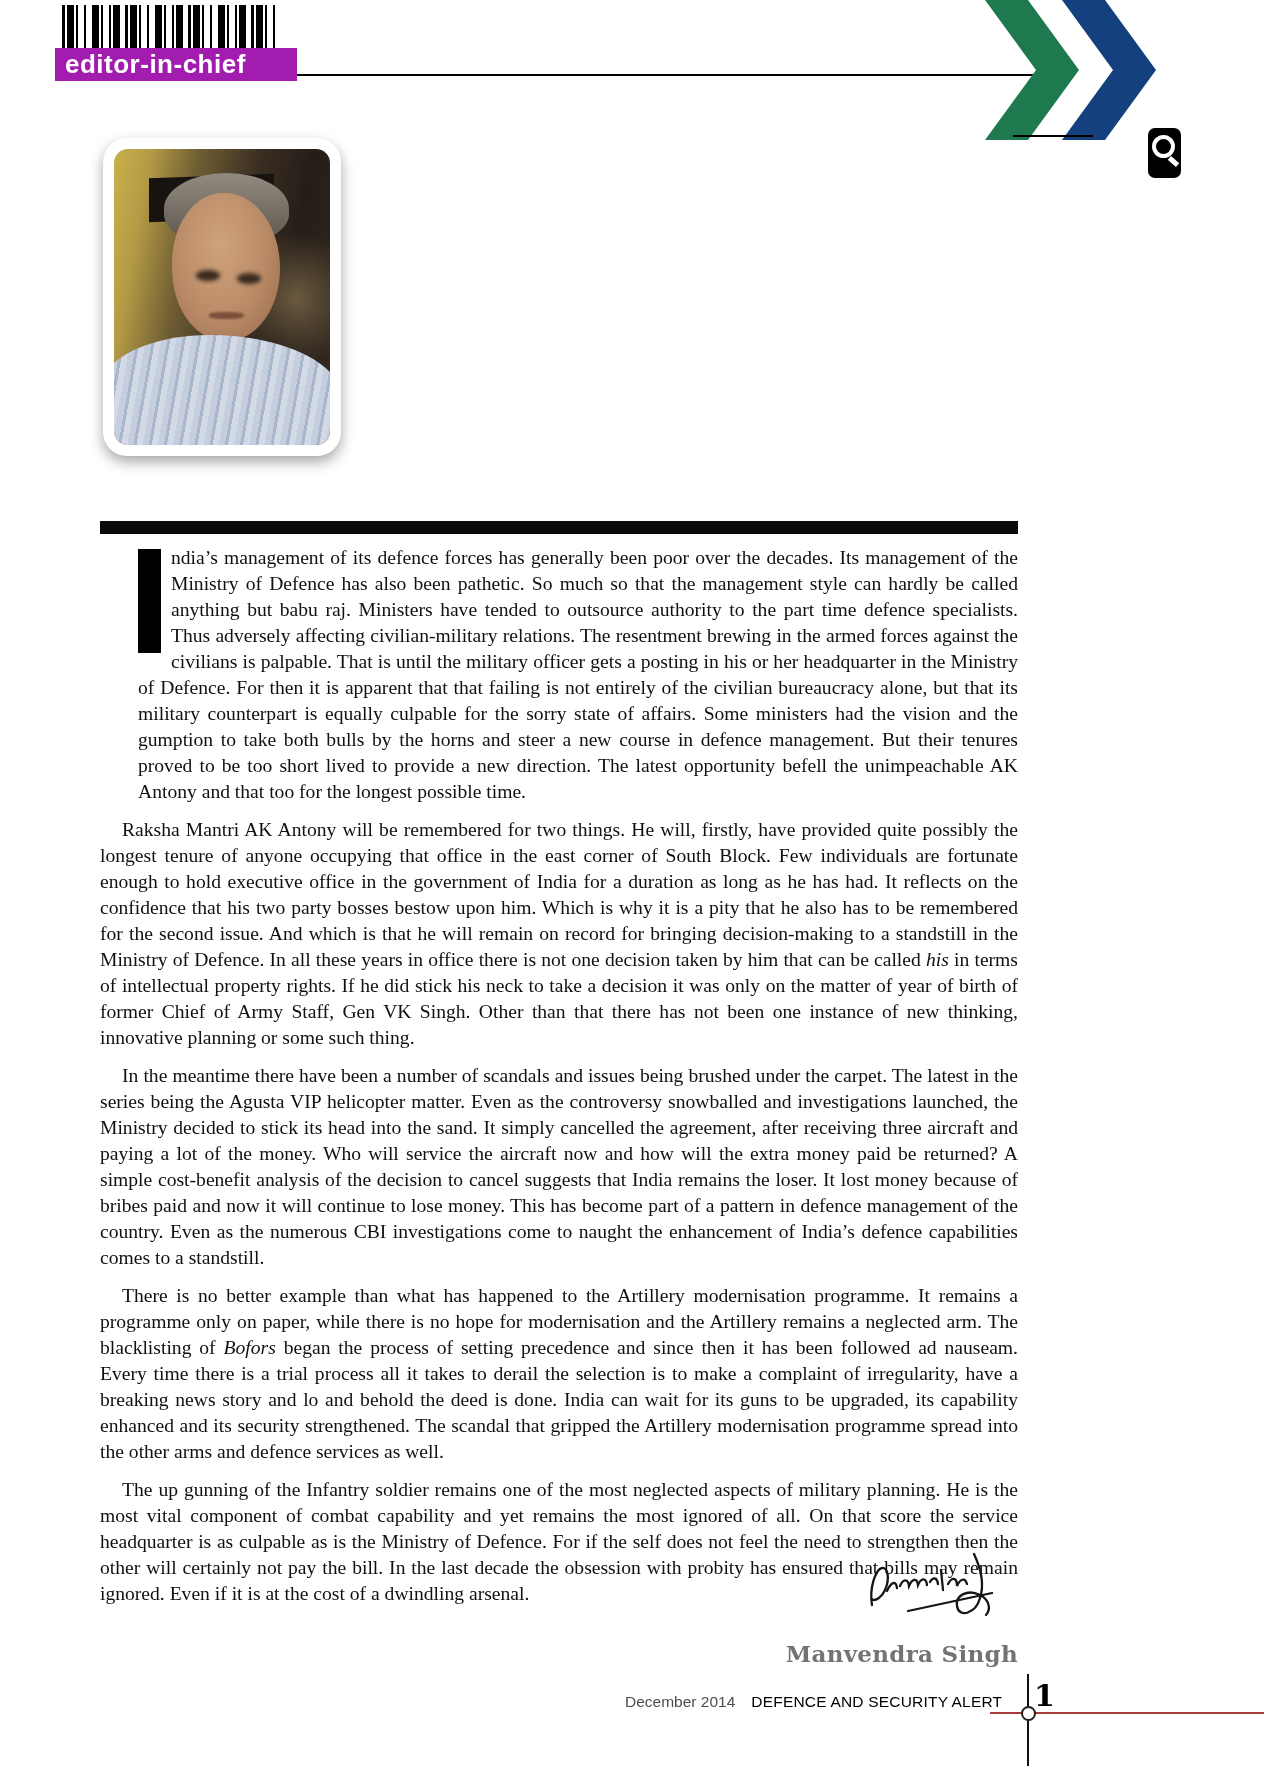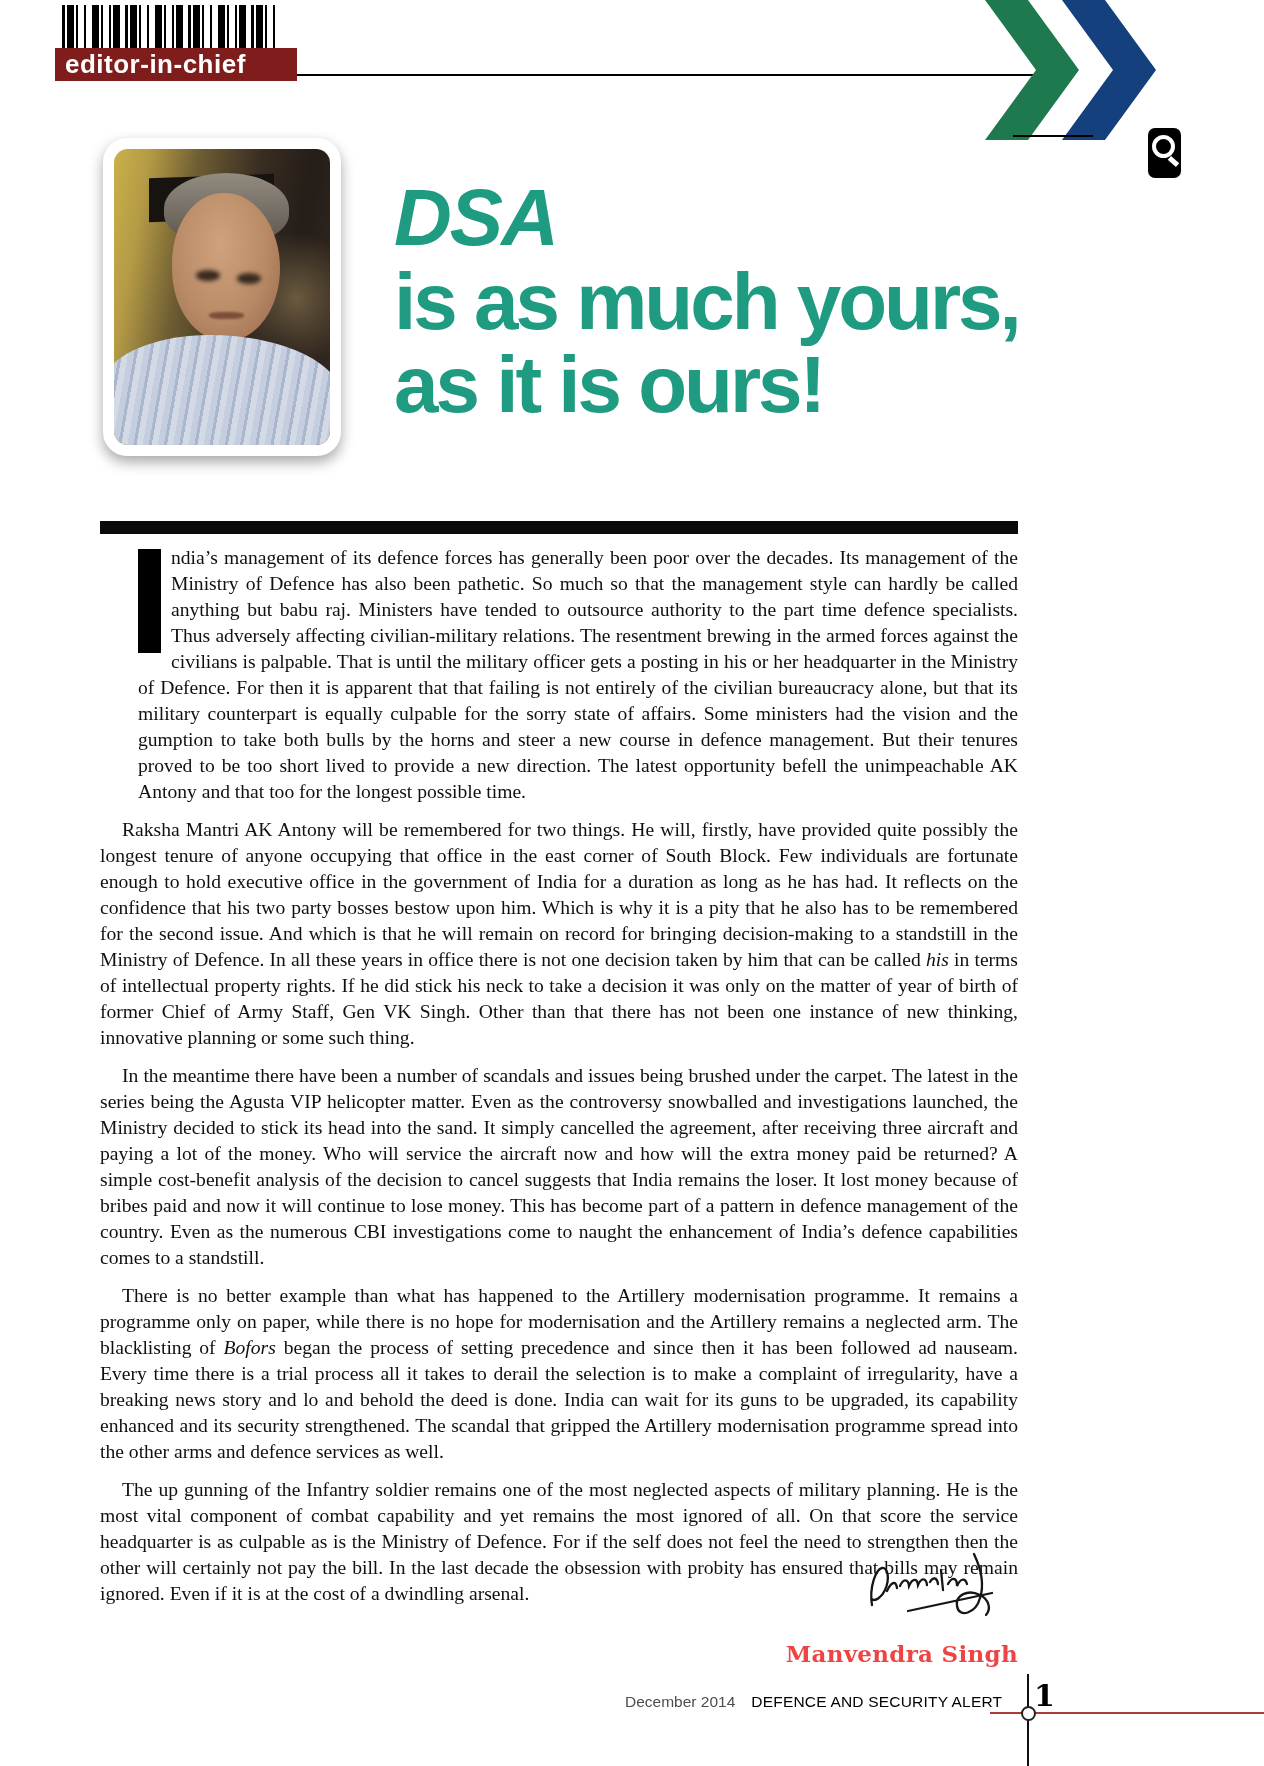--- a/index.html
+++ b/index.html
@@ -5,21 +5,21 @@
   html,body{margin:0;padding:0;background:#888;}
   .page{position:relative;width:1264px;height:1766px;background:#fff;overflow:hidden;
         font-family:"Liberation Serif",serif;margin:0 auto;}
 
   
   .barcode{position:absolute;left:62px;top:5px;width:218px;height:44px;
     background:
       repeating-linear-gradient(90deg,#000 0 3px,#fff 3px 5px,#000 5px 12px,#fff 12px 14px,
         #000 14px 16px,#fff 16px 22px,#000 22px 24px,#fff 24px 30px,#000 30px 37px,#fff 37px 39px,
         #000 39px 41px,#fff 41px 47px,#000 47px 49px,#fff 49px 51px,#000 51px 58px,#fff 58px 63px);}
-  .label-bar{position:absolute;left:55px;top:48px;width:242px;height:33px;background:#7f1d1d;
+  .label-bar{position:absolute;left:55px;top:48px;width:242px;height:33px;background:#a21caf;
     color:#fff;font-family:"Liberation Sans",sans-serif;font-weight:bold;font-size:26px;
     line-height:32px;padding-left:10px;box-sizing:border-box;letter-spacing:.5px;}
   .header-rule{position:absolute;left:297px;top:74px;width:738px;height:2px;background:#000;}
   .chev{position:absolute;top:0;width:94px;height:140px;}
   .chev.green{left:985px;background:var(--chev-green);
     clip-path:polygon(0px 0px,43px 0px,94px 70px,43px 140px,0px 140px,51px 70px);}
   .chev.blue{left:1062px;background:var(--chev-blue);
     clip-path:polygon(0px 0px,43px 0px,94px 70px,43px 140px,0px 140px,51px 70px);}
   .chev-underline{position:absolute;left:1013px;top:135px;width:80px;height:2px;background:#000;}
   .magnifier{position:absolute;left:1148px;top:128px;width:33px;height:50px;background:#000;border-radius:7px;}
@@ -56,21 +56,21 @@
   .article{position:absolute;left:100px;top:545px;width:918px;text-align:justify;
     font-size:19.6px;line-height:26px;color:#101010;}
   .article p{margin:0 0 12px 0;text-indent:22px;}
   .article p.first{text-indent:0;margin-left:38px;}
   .dropcap{float:left;width:23px;height:104px;background:#000;margin:4px 10px 0 0;
     color:transparent;overflow:hidden;font-size:1px;}
 
   
   .signature{position:absolute;left:860px;top:1545px;width:160px;height:96px;}
   .author-name{position:absolute;right:246px;top:1640px;font-family:"DejaVu Serif",serif;
-    font-weight:bold;font-size:23px;letter-spacing:.3px;color:#ef4444;}
+    font-weight:bold;font-size:23px;letter-spacing:.3px;color:#737373;}
   .footer-text{position:absolute;left:625px;top:1693px;font-family:"Liberation Sans",sans-serif;
     font-size:15.5px;white-space:nowrap;}
   .footer-text .date{color:#4d4d4d;margin-right:16px;}
   .footer-text .mag{color:#000;font-weight:normal;letter-spacing:.2px;}
   .footer-vline{position:absolute;left:1027px;top:1674px;width:2px;height:92px;background:#111;}
   .footer-pagenum{position:absolute;left:1034px;top:1680px;font-family:"DejaVu Serif",serif;
     font-weight:bold;font-size:30px;line-height:32px;color:#000;}
   .footer-redline{position:absolute;left:990px;top:1712px;width:274px;height:2px;background:var(--redline);}
   .footer-reg{position:absolute;left:1021px;top:1706px;width:11px;height:11px;border:2px solid #222;
     border-radius:50%;background:#fff;}
@@ -98,25 +98,20 @@
       <div class="glow"></div>
       <div class="hair"></div>
       <div class="face"></div>
       <div class="eye l"></div>
       <div class="eye r"></div>
       <div class="mouth"></div>
       <div class="shirt"></div>
     </div>
   </div>
 
-  <div class="title">
-    <div class="l1">DSA</div>
-    <div class="l2">is as much yours,</div>
-    <div class="l3">as it is ours!</div>
-  </div>
 
   <div class="divider"></div>
   <div class="article">
       <p class="first"><span class="dropcap">I</span><span>ndia’s management of its defence forces has generally been poor over the decades. Its management of the Ministry of Defence has also been pathetic. So much so that the management style can hardly be called anything but babu raj. Ministers have tended to outsource authority to the part time defence specialists. Thus adversely affecting civilian-military relations. The resentment brewing in the armed forces against the civilians is palpable. That is until the military officer gets a posting in his or her headquarter in the Ministry of Defence. For then it is apparent that that failing is not entirely of the civilian bureaucracy alone, but that its military counterpart is equally culpable for the sorry state of affairs. Some ministers had the vision and the gumption to take both bulls by the horns and steer a new course in defence management. But their tenures proved to be too short lived to provide a new direction. The latest opportunity befell the unimpeachable AK Antony and that too for the longest possible time.</span></p>
       <p><span>Raksha Mantri AK Antony will be remembered for two things. He will, firstly, have provided quite possibly the longest tenure of anyone occupying that office in the east corner of South Block. Few individuals are fortunate enough to hold executive office in the government of India for a duration  as long as he has had. It reflects on the confidence that his two party bosses bestow upon him. Which is why it is a pity that he also has to be remembered for the second issue. And which is that he will remain on record for bringing decision-making to a standstill in the Ministry of Defence. In  all these years in office there is not one decision taken by him that can be called </span><i>his</i><span> in terms of intellectual property rights. If he did stick his neck to take a decision it was only on the matter of year of birth of former Chief of Army Staff, Gen VK Singh. Other than that there has not been one instance of new thinking, innovative planning or some such thing.</span></p>
       <p><span>In the meantime there have been a number of scandals and issues being brushed under the carpet. The latest in the series being the Agusta VIP helicopter matter. Even as the controversy snowballed and investigations launched, the Ministry decided to stick its head into the sand. It simply cancelled the agreement, after receiving three aircraft and paying a lot of the money. Who will service the aircraft now and how will the extra money paid be returned? A simple cost-benefit analysis of the decision to cancel suggests that India remains the loser. It lost money because of bribes paid and now it will continue to lose money. This has become part of a pattern in defence management of the country. Even as the numerous CBI investigations come to naught the enhancement of India’s defence capabilities comes to a standstill.</span></p>
       <p><span>There is no better example than what has happened to the Artillery modernisation programme. It remains a programme only on paper, while there is no hope for modernisation and the Artillery remains a neglected arm. The blacklisting of </span><i>Bofors</i><span> began the process of setting precedence and since then it has been followed ad nauseam. Every time there is a trial process all it takes to derail the selection is to make a complaint of irregularity, have a breaking news story and lo and behold the deed is done. India can wait for its guns to be upgraded, its capability enhanced and its security strengthened. The scandal that gripped the Artillery modernisation programme spread into the other arms and defence services as well.</span></p>
       <p><span>The up gunning of the Infantry soldier remains one of the most neglected aspects of military planning. He is the most vital component of combat capability and yet remains the most ignored of all. On that score the service headquarter is as culpable as is the Ministry of Defence. For if the self does not feel the need to strengthen then the other will certainly not pay the bill. In the last decade the obsession with probity has ensured that bills may remain ignored. Even if it is at the cost of a dwindling arsenal.</span></p>
     </div>
 

